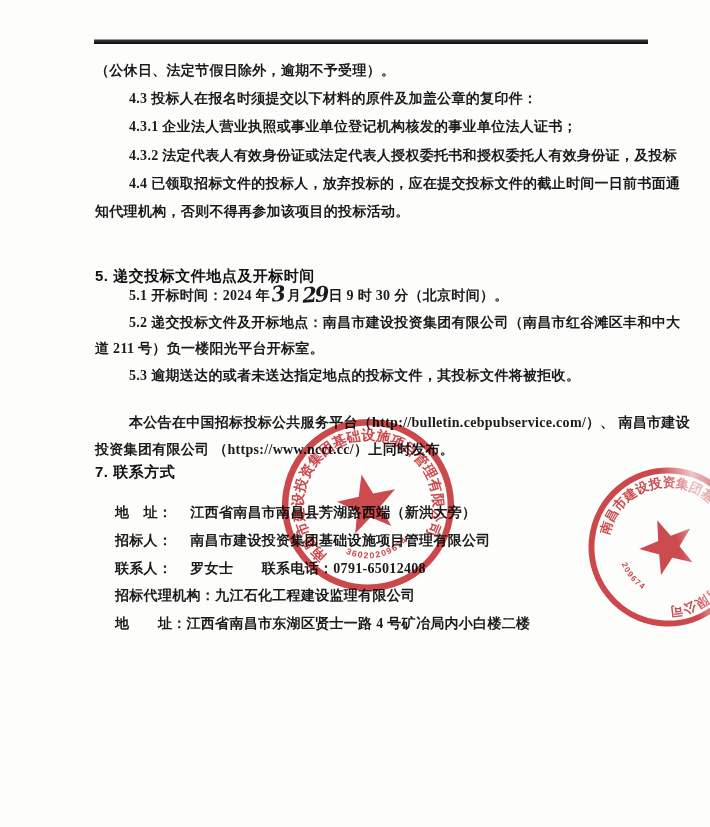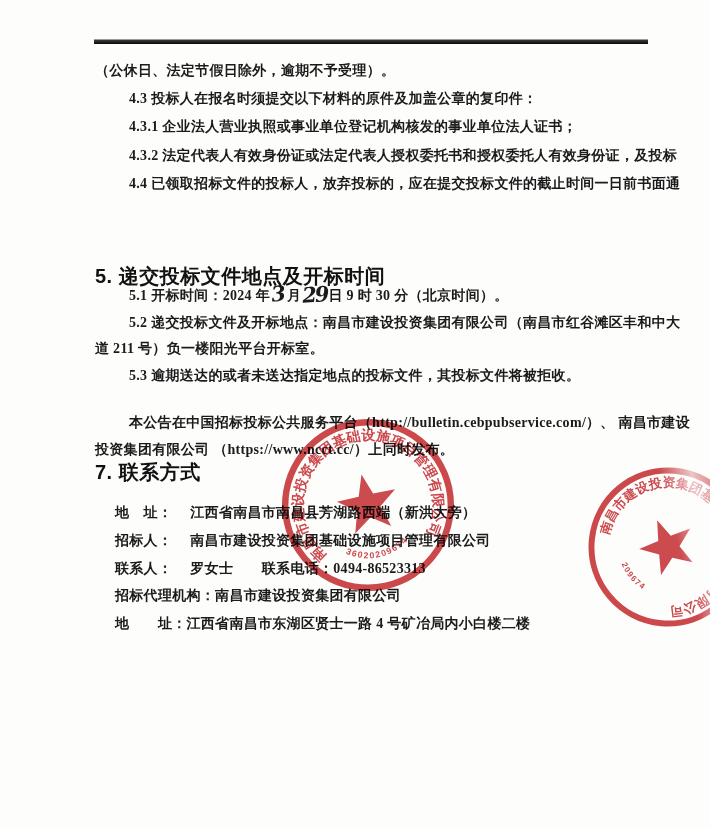--- a/index.html
+++ b/index.html
@@ -14,21 +14,21 @@
     border-top:1px solid #9a9a9a;
   }
   .bline{
     white-space:nowrap;font-size:14px;font-weight:600;letter-spacing:.3px;
     line-height:28.2px;
   }
   .ind{padding-left:34px;}
   .abs{position:absolute;left:95px;width:600px;}
   .h{
     font-family:"Liberation Sans","DejaVu Sans",sans-serif;
-    font-weight:700;font-size:20px;letter-spacing:.5px;color:#111;
+    font-weight:700;font-size:15px;letter-spacing:.5px;color:#111;
     line-height:28px;white-space:nowrap;
   }
   .sec5 .bline{line-height:26.5px;}
   .sec6 .bline{line-height:27px;}
   .contacts .bline{line-height:27.8px;padding-left:20px;}
   .hand{
     font-family:"DejaVu Serif",serif;font-style:italic;font-weight:700;
     font-size:21px;display:inline-block;transform:rotate(-6deg) translateY(1px);
     line-height:0;padding:0 1px;
   }
@@ -51,20 +51,21 @@
 <div class="page">
 
   <div class="top-rule"></div>
 
   <div class="abs" style="top:57px;">
     <div class="bline">（公休日、法定节假日除外，逾期不予受理）。</div>
     <div class="bline ind">4.3  投标人在报名时须提交以下材料的原件及加盖公章的复印件：</div>
     <div class="bline ind">4.3.1  企业法人营业执照或事业单位登记机构核发的事业单位法人证书；</div>
     <div class="bline ind">4.3.2 法定代表人有效身份证或法定代表人授权委托书和授权委托人有效身份证，及投标</div>
     <div class="bline ind">4.4  已领取招标文件的投标人，放弃投标的，应在提交投标文件的截止时间一日前书面通</div>
+    <div class="bline">知代理机构，否则不得再参加该项目的投标活动。</div>
   </div>
 
   <div class="abs h" style="top:262px;">5. 递交投标文件地点及开标时间</div>
   <div class="abs sec5" style="top:283px;">
     <div class="bline ind">
       <span>5.1 开标时间：2024 年</span><span class="hand">3</span><span>月</span><span class="hand day">29</span><span>日 9 时 30 分（北京时间）。</span>
     </div>
     <div class="bline ind">5.2 递交投标文件及开标地点：南昌市建设投资集团有限公司（南昌市红谷滩区丰和中大</div>
     <div class="bline">道 211 号）负一楼阳光平台开标室。</div>
     <div class="bline ind">5.3 逾期送达的或者未送达指定地点的投标文件，其投标文件将被拒收。</div>
@@ -72,22 +73,22 @@
 
   <div class="abs sec6" style="top:409px;">
     <div class="bline ind">本公告在中国招标投标公共服务平台（http://bulletin.cebpubservice.com/）、 南昌市建设</div>
     <div class="bline">投资集团有限公司 （https://www.ncct.cc/）上同时发布。</div>
   </div>
 
   <div class="abs h" style="top:458px;">7. 联系方式</div>
   <div class="abs contacts" style="top:499px;">
     <div class="bline">地　址：　 江西省南昌市南昌县芳湖路西端（新洪大旁）</div>
     <div class="bline">招标人：　 南昌市建设投资集团基础设施项目管理有限公司</div>
-    <div class="bline">联系人：　 罗女士　　联系电话：0494-86523313</div>
-    <div class="bline">招标代理机构：南昌市建设投资集团有限公司</div>
+    <div class="bline">联系人：　 罗女士　　联系电话：0791-65012408</div>
+    <div class="bline">招标代理机构：九江石化工程建设监理有限公司</div>
     <div class="bline">地　　址：江西省南昌市东湖区贤士一路 4 号矿冶局内小白楼二楼</div>
   </div>
 
   <svg class="seal seal-main" viewBox="-100 -100 200 200">
     <defs>
       <path id="ringA" d="M -50 50.5 A 71 71 0 1 1 50 50.5" fill="none"></path>
       <path id="digA" d="M -41 41 A 58 58 0 0 0 41 41" fill="none"></path>
     </defs>
     <g transform="rotate(-12)">
       <circle cx="0" cy="0" r="90" fill="none" stroke="#c3262b" stroke-width="7" stroke-opacity=".92"></circle>

